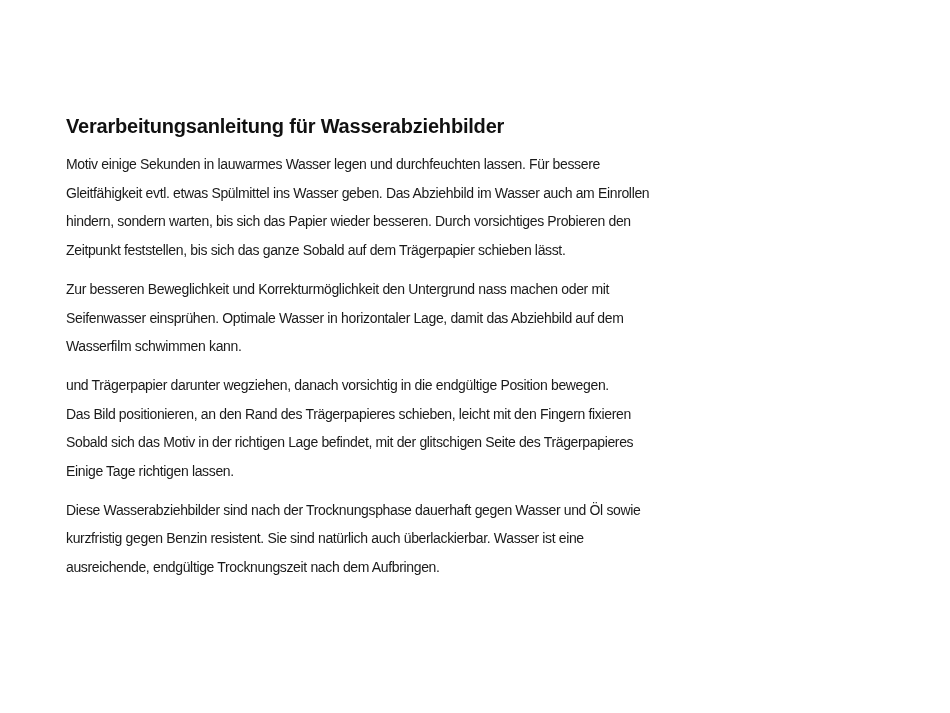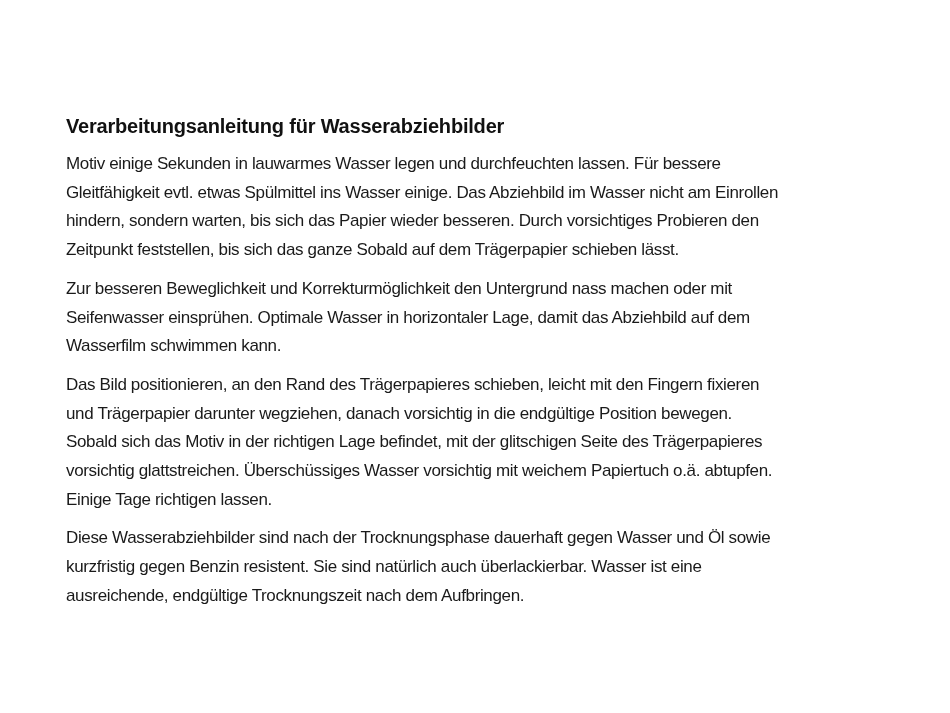--- a/index.html
+++ b/index.html
@@ -25,51 +25,50 @@
     font-weight: bold;
     line-height: 29px;
     letter-spacing: -0.2px;
     white-space: nowrap;
     color: #111111;
   }
   .para {
     margin: 0 0 10px 0;
   }
   .line {
-    font-size: 17px;
+    font-size: 14px;
     line-height: 28.7px;
     letter-spacing: -0.35px;
     white-space: nowrap;
   }
 </style>
 </head>
 <body>
 
 <div class="page">
 
   <h1 class="doc-title">Verarbeitungsanleitung für Wasserabziehbilder</h1>
 
   <div class="para">
     <div class="line">Motiv einige Sekunden in lauwarmes Wasser legen und durchfeuchten lassen. Für bessere</div>
-    <div class="line">Gleitfähigkeit evtl. etwas Spülmittel ins Wasser einige. Das Abziehbild im Wasser nicht am Einrollen</div>
+    <div class="line">Gleitfähigkeit evtl. etwas Spülmittel ins Wasser geben. Das Abziehbild im Wasser auch am Einrollen</div>
     <div class="line">hindern, sondern warten, bis sich das Papier wieder besseren. Durch vorsichtiges Probieren den</div>
     <div class="line">Zeitpunkt feststellen, bis sich das ganze Sobald auf dem Trägerpapier schieben lässt.</div>
   </div>
 
   <div class="para">
     <div class="line">Zur besseren Beweglichkeit und Korrekturmöglichkeit den Untergrund nass machen oder mit</div>
     <div class="line">Seifenwasser einsprühen. Optimale Wasser in horizontaler Lage, damit das Abziehbild auf dem</div>
     <div class="line">Wasserfilm schwimmen kann.</div>
   </div>
 
   <div class="para">
+    <div class="line">und Trägerpapier darunter wegziehen, danach vorsichtig in die endgültige Position bewegen.</div>
     <div class="line">Das Bild positionieren, an den Rand des Trägerpapieres schieben, leicht mit den Fingern fixieren</div>
-    <div class="line">und Trägerpapier darunter wegziehen, danach vorsichtig in die endgültige Position bewegen.</div>
     <div class="line">Sobald sich das Motiv in der richtigen Lage befindet, mit der glitschigen Seite des Trägerpapieres</div>
-    <div class="line">vorsichtig glattstreichen. Überschüssiges Wasser vorsichtig mit weichem Papiertuch o.ä. abtupfen.</div>
     <div class="line">Einige Tage richtigen lassen.</div>
   </div>
 
   <div class="para">
     <div class="line">Diese Wasserabziehbilder sind nach der Trocknungsphase dauerhaft gegen Wasser und Öl sowie</div>
     <div class="line">kurzfristig gegen Benzin resistent. Sie sind natürlich auch überlackierbar. Wasser ist eine</div>
     <div class="line">ausreichende, endgültige Trocknungszeit nach dem Aufbringen.</div>
   </div>
 
 </div>

